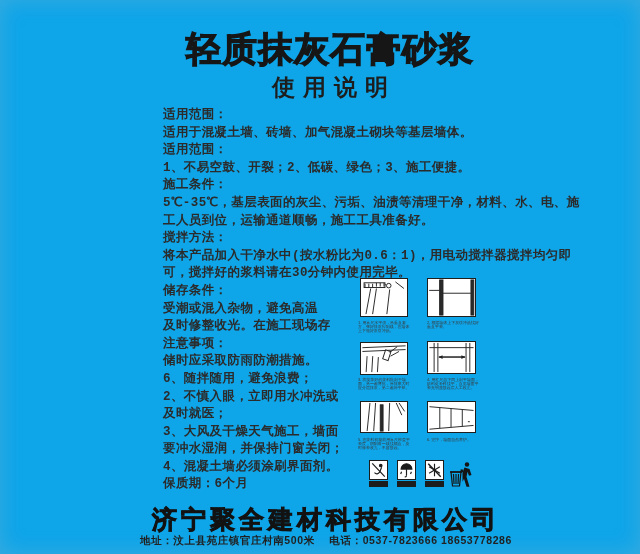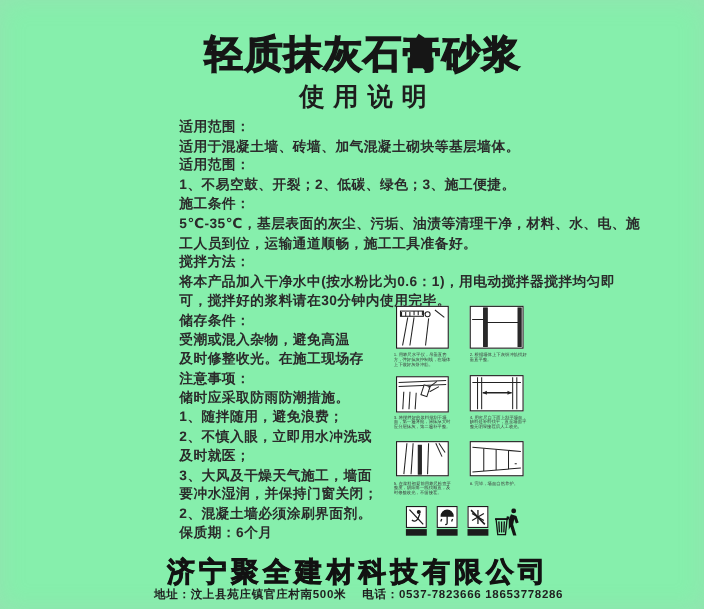--- a/index.html
+++ b/index.html
@@ -1,19 +1,19 @@
 <!DOCTYPE html>
 <html><head>
 <meta charset="utf-8">
 <style>
   html,body{margin:0;padding:0;}
   .page{
     position:relative;
     width:640px;height:554px;
-    background:#86efac;
+    background:#0ea5e9;
     overflow:hidden;
     font-family:"Liberation Sans","DejaVu Sans",sans-serif;
     color:#262626;
   }
   .page::after{
     content:"";position:absolute;inset:0;pointer-events:none;
     box-shadow:inset 0 0 22px rgba(190,190,190,.25);
   }
   .title{
     position:absolute;left:10px;top:26px;width:640px;
@@ -26,20 +26,21 @@
   .subtitle{
     position:absolute;left:14px;top:72px;width:640px;
     text-align:center;
     font-size:23px;font-weight:800;letter-spacing:8px;
     color:#1d1d1d;white-space:nowrap;
   }
   .body-text{
     position:absolute;left:163px;top:107px;width:346px;
     font-size:12.5px;font-weight:700;color:#2b2b2b;
     letter-spacing:0.4px;
+    font-family:Liberation Mono, monospace;
   }
   .body-line{height:17.6px;line-height:17.6px;white-space:nowrap;}
   .panel{
     position:absolute;background:#fff;
     border:1.6px solid #1e1e1e;box-sizing:border-box;
   }
   .panel svg{display:block;width:100%;height:100%;}
   .fig-caption{
     position:absolute;overflow:hidden;color:#3a3a3a;
   }
@@ -88,26 +89,26 @@
     <div class="body-line">5℃-35℃，基层表面的灰尘、污垢、油渍等清理干净，材料、水、电、施</div>
     <div class="body-line">工人员到位，运输通道顺畅，施工工具准备好。</div>
     <div class="body-line">搅拌方法：</div>
     <div class="body-line">将本产品加入干净水中(按水粉比为0.6：1)，用电动搅拌器搅拌均匀即</div>
     <div class="body-line">可，搅拌好的浆料请在30分钟内使用完毕。</div>
     <div class="body-line">储存条件：</div>
     <div class="body-line">受潮或混入杂物，避免高温</div>
     <div class="body-line">及时修整收光。在施工现场存</div>
     <div class="body-line">注意事项：</div>
     <div class="body-line">储时应采取防雨防潮措施。</div>
-    <div class="body-line">1、随拌随用，避免浪费；</div>
+    <div class="body-line">6、随拌随用，避免浪费；</div>
     <div class="body-line">2、不慎入眼，立即用水冲洗或</div>
     <div class="body-line">及时就医；</div>
     <div class="body-line">3、大风及干燥天气施工，墙面</div>
     <div class="body-line">要冲水湿润，并保持门窗关闭；</div>
-    <div class="body-line">2、混凝土墙必须涂刷界面剂。</div>
+    <div class="body-line">4、混凝土墙必须涂刷界面剂。</div>
     <div class="body-line">保质期：6个月</div>
   </div>
 
   <div class="panel" style="left:360px;top:278px;width:48px;height:39px;">
     <svg viewBox="0 0 48 39">
       <g stroke="#222" stroke-width="1" fill="none">
         <line x1="3" y1="8" x2="26" y2="6"></line>
         <rect x="3" y="4" width="22" height="5" fill="#fff"></rect>
         <line x1="4" y1="5" x2="4" y2="9"></line>
           <line x1="8" y1="5" x2="8" y2="9"></line>

